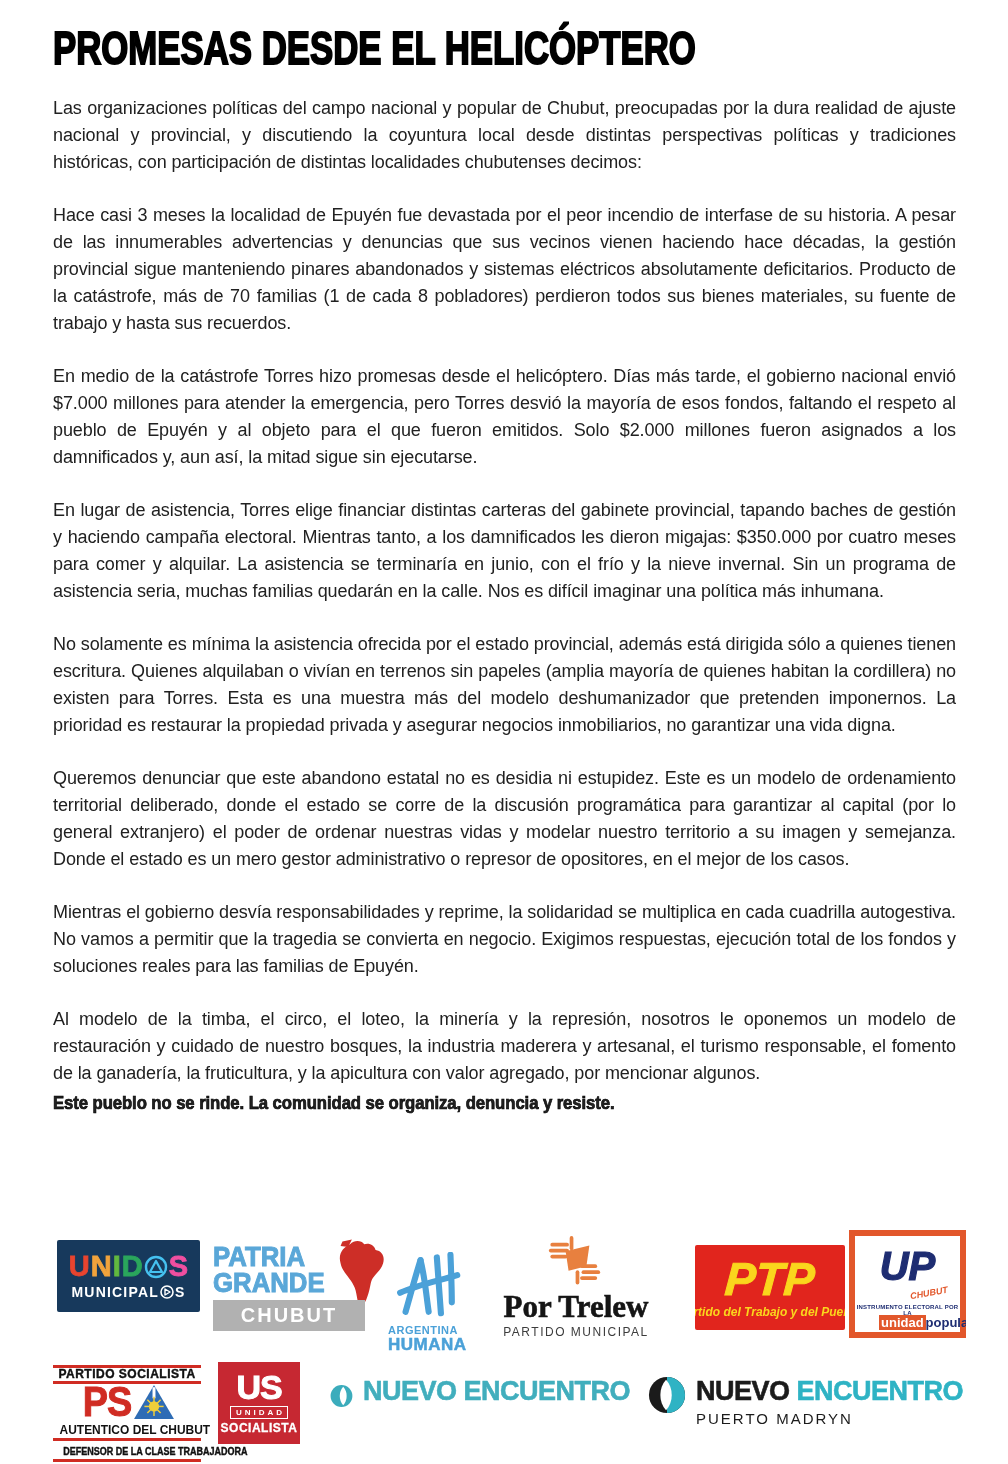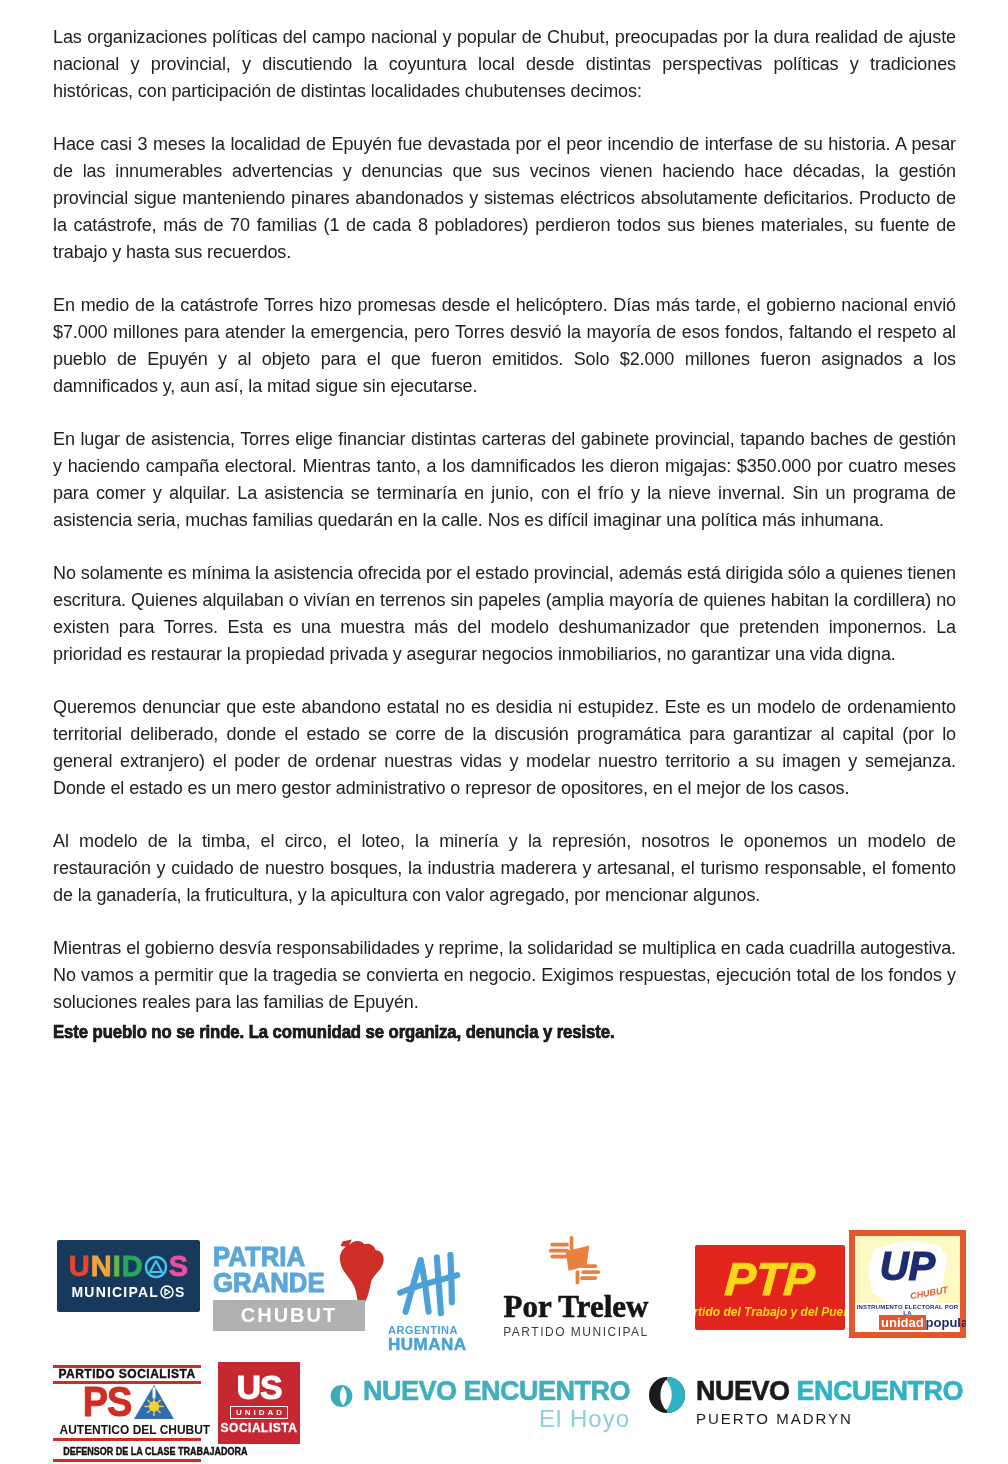--- a/index.html
+++ b/index.html
@@ -42,21 +42,21 @@
         line-height:32px;-webkit-text-stroke:.6px #151515;}
   .pt-sub{font-size:12px;color:#3c3c3c;letter-spacing:1.5px;margin-top:2px;}
   
   .ptp{left:695px;top:1245px;width:150px;height:85px;background:#e1251d;border-radius:2px;
         display:flex;flex-direction:column;align-items:center;justify-content:center;overflow:hidden;}
   .ptp-acr{color:#fad61d;font-size:46px;font-weight:bold;font-style:italic;line-height:44px;
         -webkit-text-stroke:1px #fad61d;transform:skewX(-4deg);}
   .ptp-full{color:#fad61d;font-size:12px;font-weight:bold;font-style:italic;margin-top:4px;white-space:nowrap;}
   
   .up{left:849px;top:1230px;width:117px;height:108px;background:#e2572b;padding:6px;overflow:hidden;}
-  .up-inner{position:relative;width:105px;height:96px;background:#fef9c3;}
+  .up-inner{position:relative;width:105px;height:96px;background:#ffffff;}
   .up-splash{position:absolute;left:3px;top:2px;}
   .up-acr{position:absolute;left:0;top:8px;width:105px;text-align:center;color:#1e2d72;
         font-size:40px;font-weight:bold;font-style:italic;-webkit-text-stroke:1.2px #1e2d72;}
   .up-chubut{position:absolute;right:12px;top:52px;color:#e2572b;font-size:9px;font-weight:bold;
         font-style:italic;transform:rotate(-10deg);}
   .up-strip{position:absolute;left:0;bottom:0;width:105px;background:#fff;text-align:center;padding:1px 0 2px;}
   .up-tag{font-size:6px;color:#1e2d72;font-weight:bold;letter-spacing:.2px;}
   .up-name{font-size:13px;font-weight:bold;line-height:14px;padding-left:24px;}
   .up-n1{background:#e2572b;color:#fff;padding:0 2px;}
   .up-n2{color:#1e2d72;}
@@ -89,28 +89,29 @@
   .ne-place-eh{color:#8ccfd8;font-size:24px;text-align:right;line-height:26px;letter-spacing:1px;}
   .ne-n1{color:#1b1b1b;}.ne-n2{color:#2fb3c4;}
   .ne-place-pm{color:#1b1b1b;font-size:15px;letter-spacing:2px;margin-top:4px;}
 </style>
 </head>
 <body>
 
 <div class="page">
 
   <div class="text-col">
+    <h1 class="doc-title"><span class="cond">PROMESAS DESDE EL HELICÓPTERO</span></h1>
     <p>Las organizaciones políticas del campo nacional y popular de Chubut, preocupadas por la dura realidad de ajuste nacional y provincial, y discutiendo la coyuntura local desde distintas perspectivas políticas y tradiciones históricas, con participación de distintas localidades chubutenses decimos:</p>
     <p>Hace casi 3 meses la localidad de Epuyén fue devastada por el peor incendio de interfase de su historia. A pesar de las innumerables advertencias y denuncias que sus vecinos vienen haciendo hace décadas, la gestión provincial sigue manteniendo pinares abandonados y sistemas eléctricos absolutamente deficitarios. Producto de la catástrofe, más de 70 familias (1 de cada 8 pobladores) perdieron todos sus bienes materiales, su fuente de trabajo y hasta sus recuerdos.</p>
     <p>En medio de la catástrofe Torres hizo promesas desde el helicóptero. Días más tarde, el gobierno nacional envió $7.000 millones para atender la emergencia, pero Torres desvió la mayoría de esos fondos, faltando el respeto al pueblo de Epuyén y al objeto para el que fueron emitidos. Solo $2.000 millones fueron asignados a los damnificados y, aun así, la mitad sigue sin ejecutarse.</p>
     <p>En lugar de asistencia, Torres elige financiar distintas carteras del gabinete provincial, tapando baches de gestión y haciendo campaña electoral. Mientras tanto, a los damnificados les dieron migajas: $350.000 por cuatro meses para comer y alquilar. La asistencia se terminaría en junio, con el frío y la nieve invernal. Sin un programa de asistencia seria, muchas familias quedarán en la calle. Nos es difícil imaginar una política más inhumana.</p>
     <p>No solamente es mínima la asistencia ofrecida por el estado provincial, además está dirigida sólo a quienes tienen escritura. Quienes alquilaban o vivían en terrenos sin papeles (amplia mayoría de quienes habitan la cordillera) no existen para Torres. Esta es una muestra más del modelo deshumanizador que pretenden imponernos. La prioridad es restaurar la propiedad privada y asegurar negocios inmobiliarios, no garantizar una vida digna.</p>
     <p>Queremos denunciar que este abandono estatal no es desidia ni estupidez. Este es un modelo de ordenamiento territorial deliberado, donde el estado se corre de la discusión programática para garantizar al capital (por lo general extranjero) el poder de ordenar nuestras vidas y modelar nuestro territorio a su imagen y semejanza. Donde el estado es un mero gestor administrativo o represor de opositores, en el mejor de los casos.</p>
+    <p>Mientras el gobierno desvía responsabilidades y reprime, la solidaridad se multiplica en cada cuadrilla autogestiva. No vamos a permitir que la tragedia se convierta en negocio. Exigimos respuestas, ejecución total de los fondos y soluciones reales para las familias de Epuyén.</p>
     <p>Al modelo de la timba, el circo, el loteo, la minería y la represión, nosotros le oponemos un modelo de restauración y cuidado de nuestro bosques, la industria maderera y artesanal, el turismo responsable, el fomento de la ganadería, la fruticultura, y la apicultura con valor agregado, por mencionar algunos.</p>
-    <p>Mientras el gobierno desvía responsabilidades y reprime, la solidaridad se multiplica en cada cuadrilla autogestiva. No vamos a permitir que la tragedia se convierta en negocio. Exigimos respuestas, ejecución total de los fondos y soluciones reales para las familias de Epuyén.</p>
     <p class="closing"><span class="condb">Este pueblo no se rinde. La comunidad se organiza, denuncia y resiste.</span></p>
   </div>
 
   <div class="logo unidos">
     <div class="uo-line1">
       <span class="uo-l1">U</span>
         <span class="uo-l2">N</span>
         <span class="uo-l3">I</span>
         <span class="uo-l4">D</span>
         <svg width="24" height="24" viewBox="0 0 24 24">
@@ -220,21 +221,20 @@
     <div class="us-l2">SOCIALISTA</div>
   </div>
 
   <div class="logo ne ne-elhoyo">
     <svg width="40" height="40" viewBox="0 0 40 40">
       <circle cx="20" cy="20" r="19" fill="#3bacbc"></circle>
       <path d="M23 4 C31 12 31 28 23 36 C15 28 15 12 23 4 Z" fill="#ffffff"></path>
     </svg>
     <div class="ne-text">
       <div class="ne-name">NUEVO ENCUENTRO</div>
-      <div class="ne-place-eh">El Hoyo</div>
     </div>
   </div>
 
   <div class="logo ne ne-madryn">
     <svg width="38" height="38" viewBox="0 0 40 40">
       <circle cx="20" cy="20" r="19" fill="#1b1b1b"></circle>
       <path d="M20 1 A19 19 0 0 1 20 39 Z" fill="#2fb3c4"></path>
       <path d="M19 4 C27 12 27 28 19 36 C11 28 11 12 19 4 Z" fill="#ffffff"></path>
     </svg>
     <div class="ne-text">

